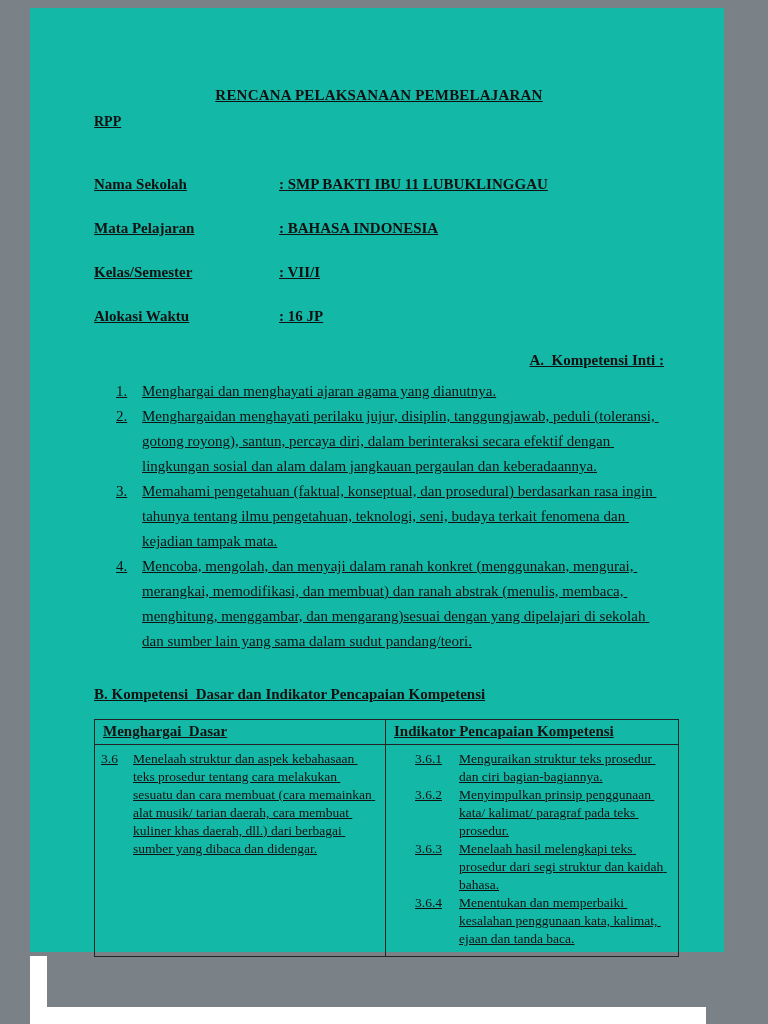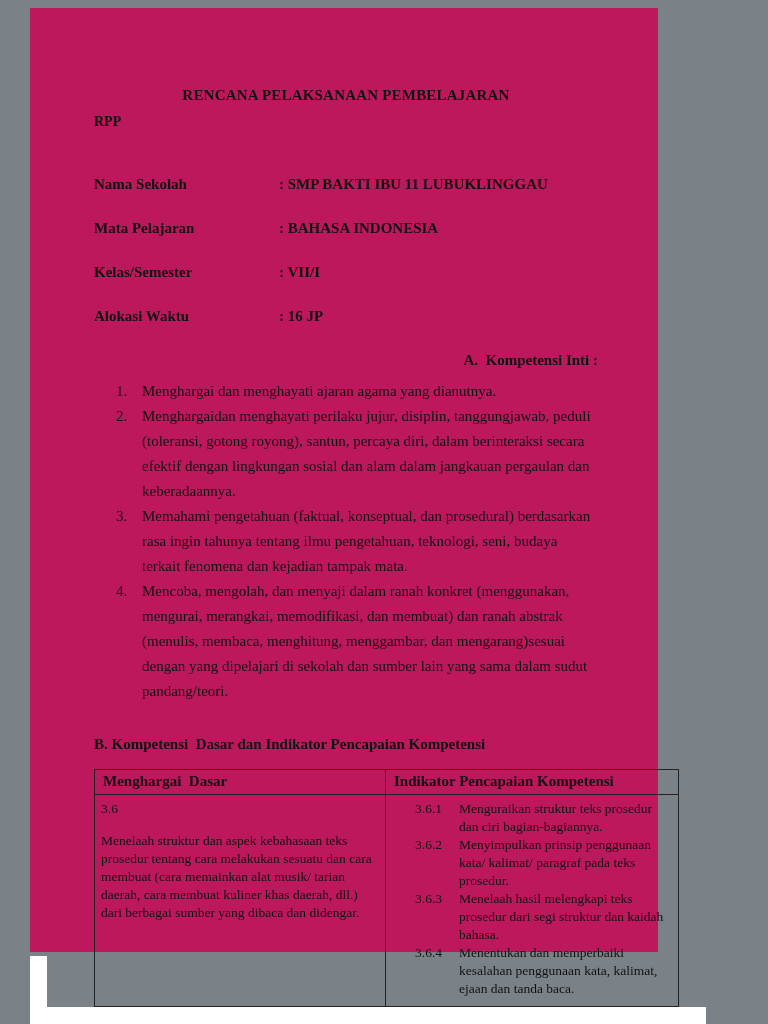--- a/index.html
+++ b/index.html
@@ -14,26 +14,27 @@
   .canvas {
     position: relative;
     width: 768px;
     height: 1024px;
     background: #7b8287;
   }
   .page {
     position: absolute;
     left: 30px;
     top: 8px;
-    width: 628px;
+    width: 694px;
     height: 944px;
-    background: #be185d;
+    background: #14b8a6;
     box-sizing: border-box;
     padding: 78px 60px 0 64px;
     color: #111111;
+    text-decoration: underline;
   }
   .t { white-space: pre-wrap; }
   .doc-title {
     text-align: center;
     font-weight: bold;
     font-size: 15px;
     line-height: 1.25;
     letter-spacing: 0.2px;
   }
   .doc-subtitle {
@@ -93,21 +94,20 @@
     padding: 3px 8px 4px 8px;
   }
   .col-kd { width: 291px; }
   .col-ind { width: 293px; }
   .kd-cell { padding: 5px 8px 8px 6px; }
   .ind-cell { padding: 5px 6px 8px 6px; }
   .kd-entry {
     display: flex;
     font-size: 13.5px;
     line-height: 18px;
-    flex-direction: column;
   }
   .kd-num { flex: 0 0 32px; width: 32px; }
   .kd-text { flex: 1; padding-right: 4px; }
   .ind-entry {
     display: flex;
     font-size: 13.5px;
     line-height: 18px;
   }
   .ind-num { flex: 0 0 44px; width: 44px; margin-left: 23px; }
   .ind-text { flex: 1; }

